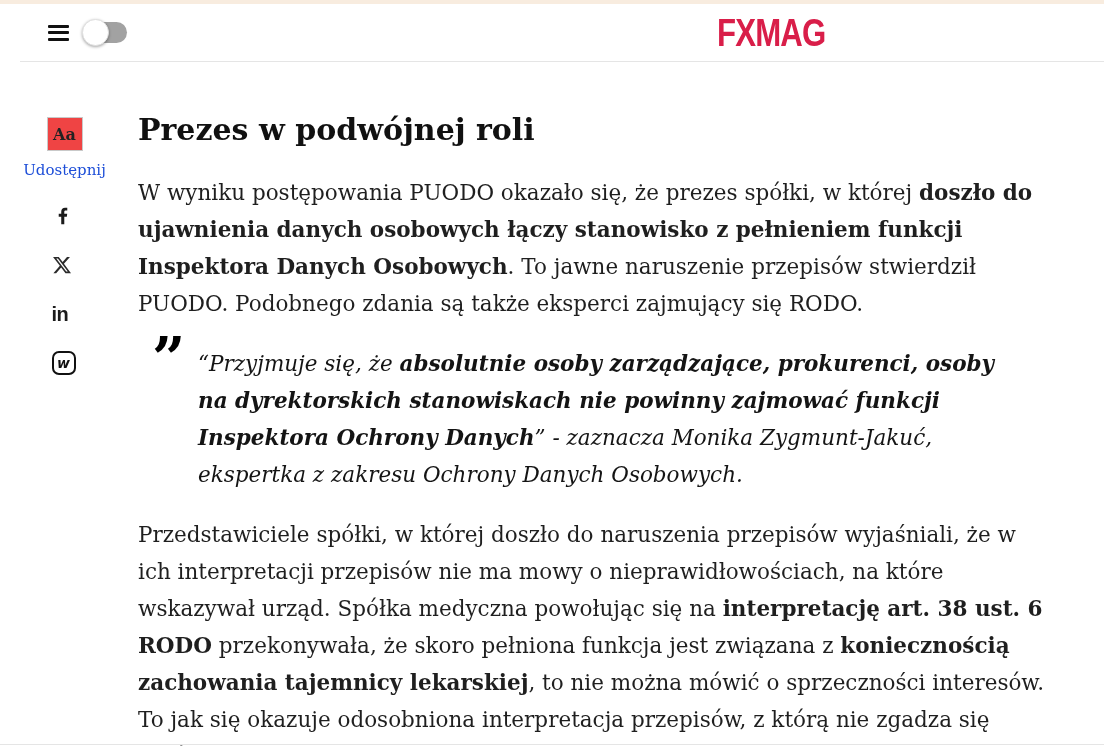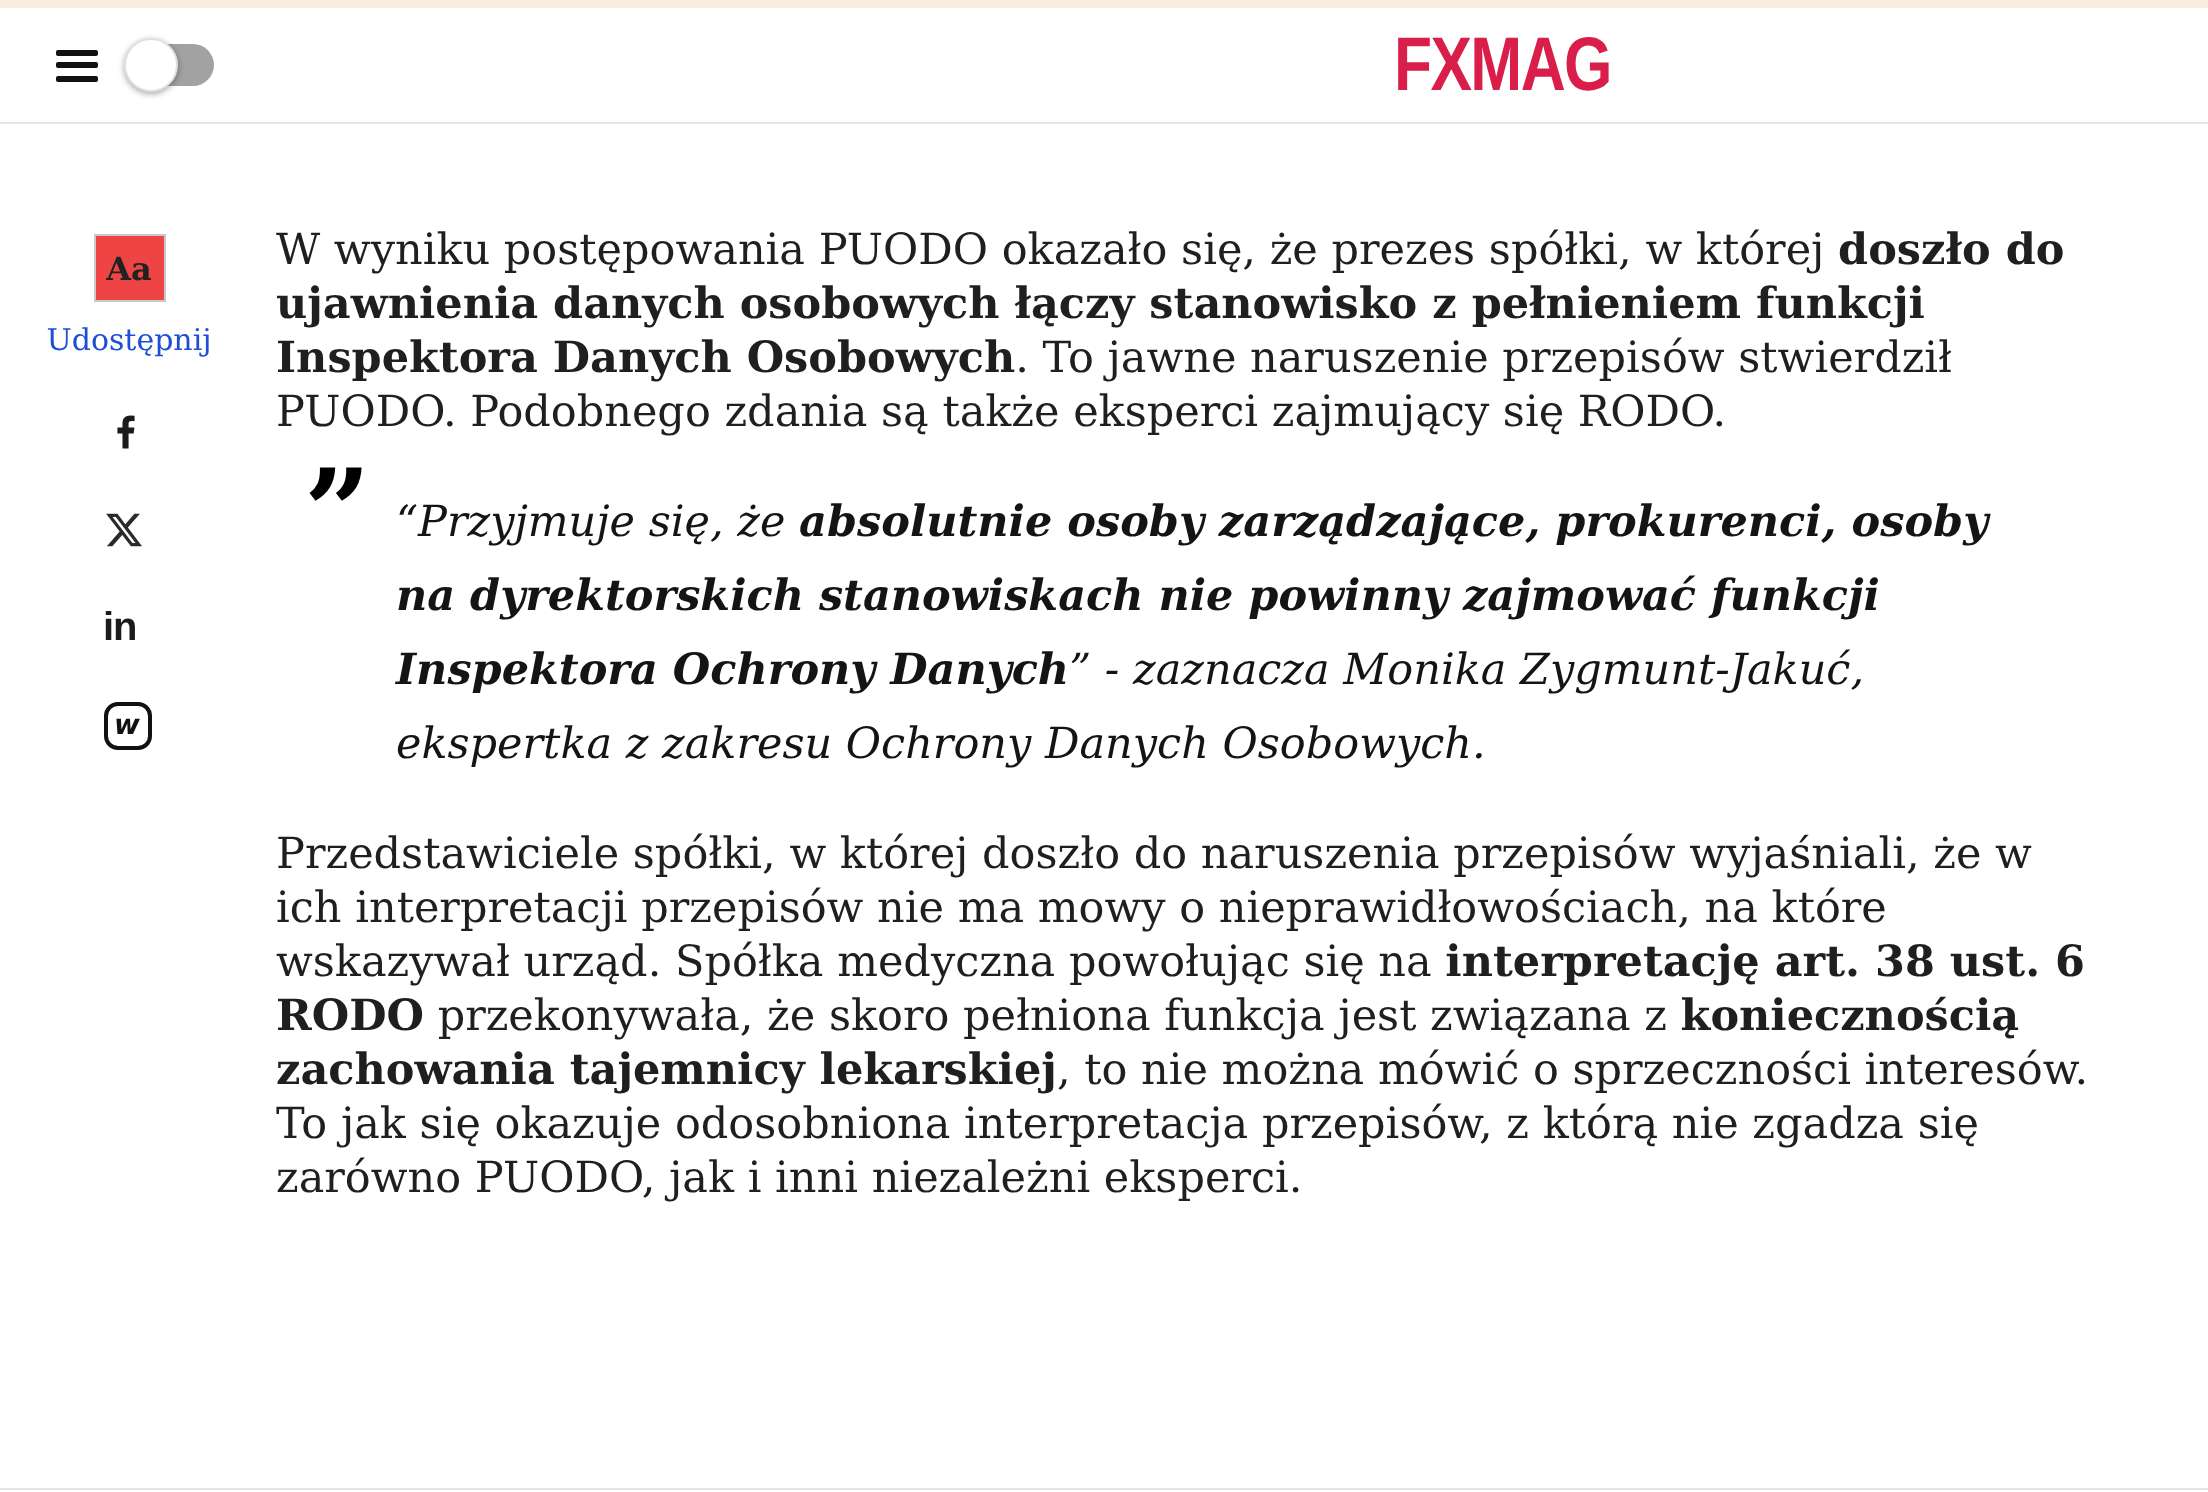--- a/index.html
+++ b/index.html
@@ -8,21 +8,21 @@
     --text:#1c1c1c;
     --border:#e5e5e5;
   }
   *{margin:0;padding:0;box-sizing:border-box;}
   html,body{width:1104px;height:746px;overflow:hidden;background:#fff;
     font-family:"DejaVu Serif","Liberation Serif",serif;color:var(--text);}
 
   
   .top-strip{height:4px;background:var(--top_strip);}
   header{position:relative;height:58px;background:#fff;border-bottom:1px solid var(--border);
-    display:flex;align-items:center;}
+    display:flex;align-items:center;margin-left:20px;}
   .hamburger{margin-left:28px;width:21px;height:16px;display:flex;flex-direction:column;
     justify-content:space-between;cursor:pointer;}
   .hamburger span{display:block;height:3px;background:#111;border-radius:1px;}
   .toggle{position:relative;margin-left:16px;width:42px;height:21px;cursor:pointer;}
   .toggle .track{position:absolute;left:0;top:0;width:42px;height:21px;border-radius:11px;background:#a2a2a2;}
   .toggle .knob{position:absolute;left:-3px;top:-3px;width:27px;height:27px;border-radius:50%;
     background:#fff;border:1px solid #e0e0e0;box-shadow:0 1px 3px rgba(0,0,0,.35);}
   .logo{position:absolute;left:697px;top:10px;
     font-family:"Liberation Sans","DejaVu Sans",sans-serif;font-weight:800;font-size:38px;
     letter-spacing:-1px;color:var(--brand);transform:scale(.82,1);transform-origin:left center;
@@ -43,21 +43,21 @@
     font-size:20px;letter-spacing:-.5px;color:#1b1b1b;line-height:1;}
   .wy-glyph{width:24px;height:24px;border:2.5px solid #111;border-radius:7px;
     display:flex;align-items:center;justify-content:center;
     font-family:"DejaVu Sans",sans-serif;font-weight:800;font-size:14px;color:#111;
     font-style:italic;}
 
   
   main{margin:50px 56px 0 138px;width:910px;}
   h1{font-size:30px;font-weight:700;color:#111;margin-bottom:27px;
     font-family:"DejaVu Serif",serif;}
-  .body-text{font-size:21.5px;line-height:27px;color:#1f1f1f;}
+  .body-text{font-size:21.5px;line-height:37px;color:#1f1f1f;}
   p.para{margin-bottom:23px;}
   blockquote{position:relative;margin:0 0 23px 18px;padding-left:42px;width:840px;
     font-style:italic;line-height:37px;font-size:21.5px;color:#141414;}
   .quote-mark{position:absolute;left:-4px;top:-16px;font-family:"DejaVu Serif",serif;
     font-weight:700;font-style:normal;font-size:58px;line-height:1;color:#000;}
   .bottom-line{position:absolute;left:0;top:744px;width:1104px;border-top:1px solid var(--border);}
 </style>
 </head>
 <body>
 
@@ -93,20 +93,21 @@
     <div class="s-btn">
       <span class="li-glyph">in</span>
     </div>
     <div class="s-btn">
       <span class="wy-glyph">w</span>
     </div>
   </div>
 </div>
 
 <main>
+  <h1>Prezes w podwójnej roli</h1>
 
   <p class="body-text para"><span>W wyniku postępowania PUODO okazało się, że prezes spółki, w której </span><span style="font-weight: 700;">doszło do ujawnienia danych osobowych łączy stanowisko z pełnieniem funkcji Inspektora Danych Osobowych</span><span>. To jawne naruszenie przepisów stwierdził PUODO. Podobnego zdania są także eksperci zajmujący się RODO.</span></p>
 
   <blockquote>
     <span class="quote-mark">”</span>
     <span><span style="font-style: italic;">“Przyjmuje się, że </span><span style="font-weight: 700; font-style: italic;">absolutnie osoby zarządzające, prokurenci, osoby na dyrektorskich stanowiskach nie powinny zajmować funkcji Inspektora Ochrony Danych</span><span style="font-style: italic;">” - zaznacza Monika Zygmunt-Jakuć, ekspertka z zakresu Ochrony Danych Osobowych.</span></span>
   </blockquote>
 
   <p class="body-text para"><span>Przedstawiciele spółki, w której doszło do naruszenia przepisów wyjaśniali, że w ich interpretacji przepisów nie ma mowy o nieprawidłowościach, na które wskazywał urząd. Spółka medyczna powołując się na </span><span style="font-weight: 700;">interpretację art. 38 ust. 6 RODO</span><span> przekonywała, że skoro pełniona funkcja jest związana z </span><span style="font-weight: 700;">koniecznością zachowania tajemnicy lekarskiej</span><span>, to nie można mówić o sprzeczności interesów. To jak się okazuje odosobniona interpretacja przepisów, z którą nie zgadza się zarówno PUODO, jak i inni niezależni eksperci.</span></p>
 </main>

